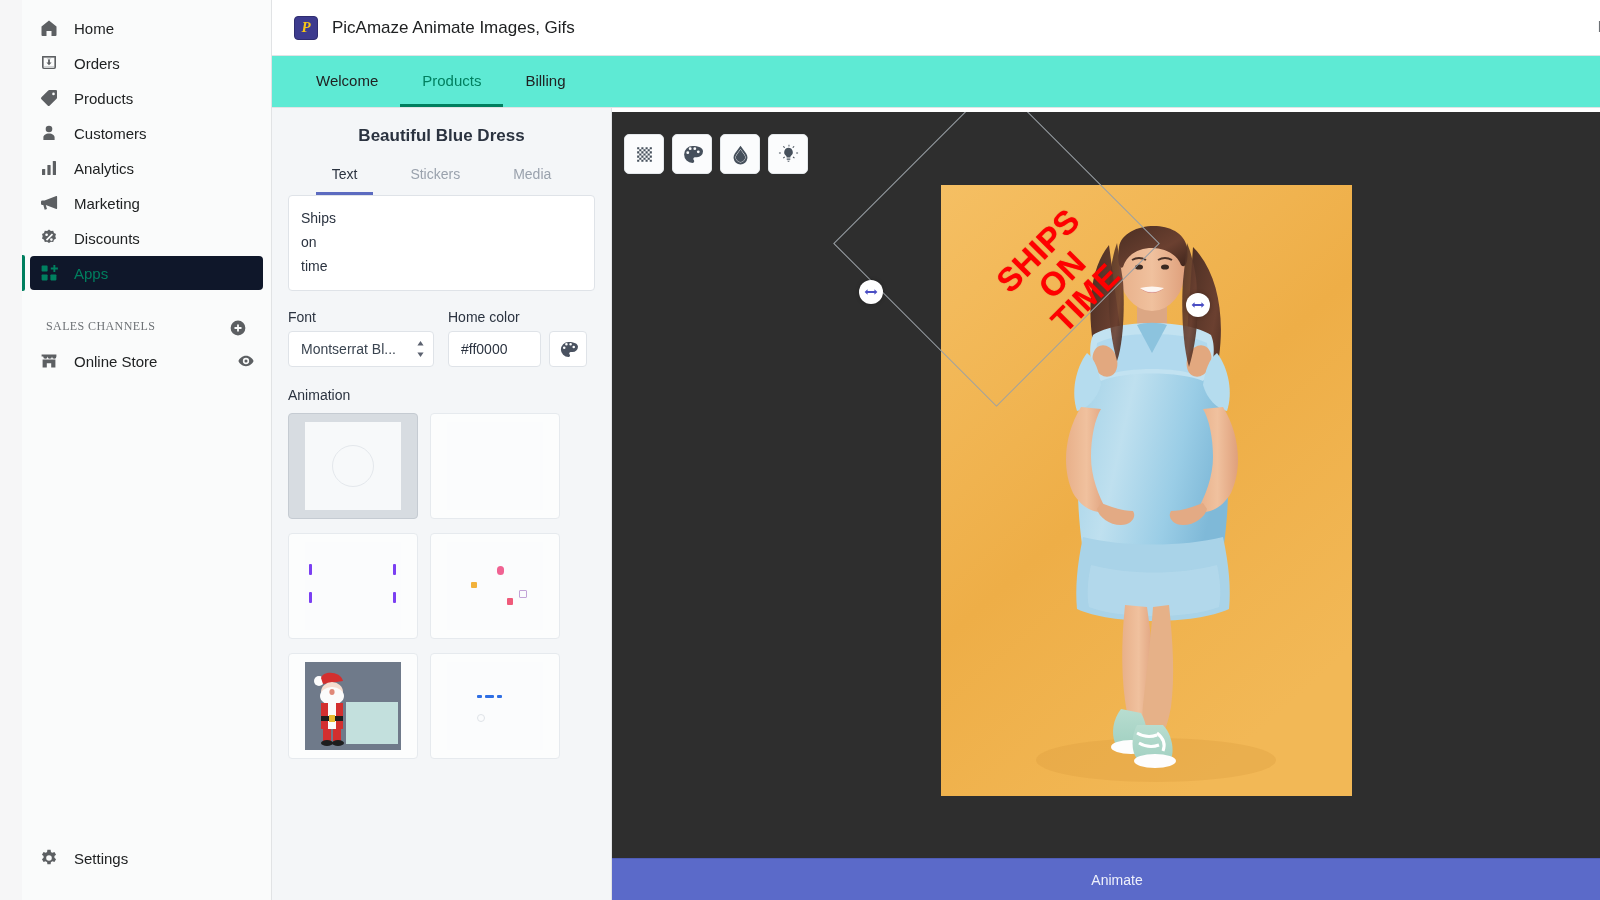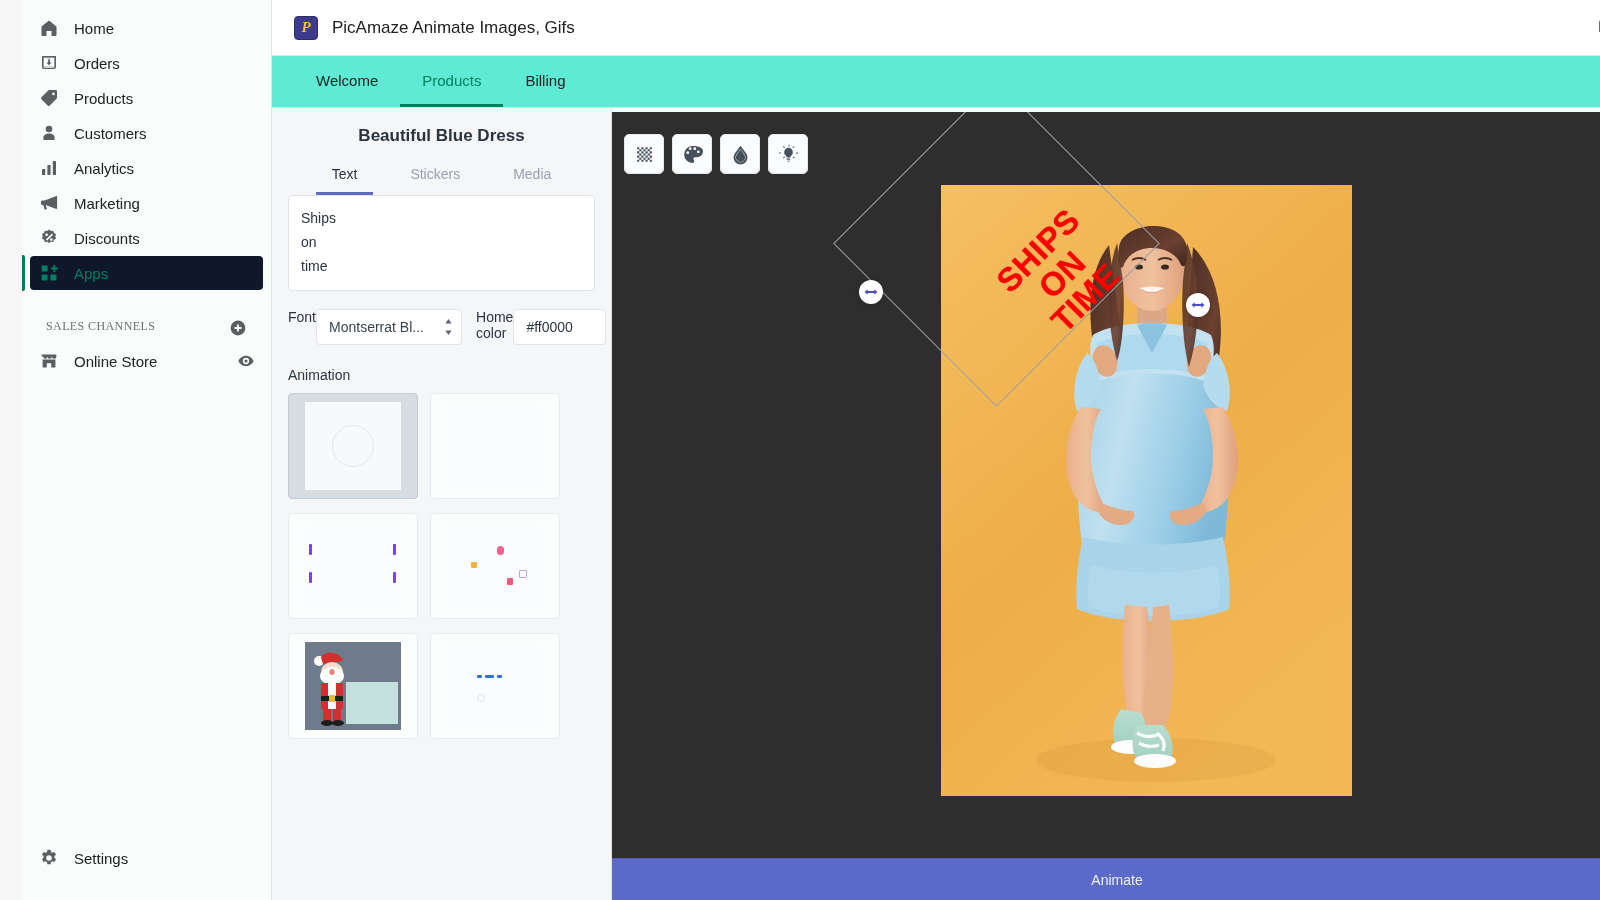--- a/index.html
+++ b/index.html
@@ -105,21 +105,21 @@
   }
   .etab.active { color: #2b3340; border-bottom-color: #5c6bc0; }
 
   .text-area {
     width: 100%; height: 96px; background: #fff; border: 1px solid #dfe3e8;
     border-radius: 4px; padding: 10px 12px; font-size: 14px;
     color: #2b3340; line-height: 1.72; resize: none;
     font-family: "Liberation Sans", sans-serif; outline: none;
   }
   .field-row { display: flex; gap: 14px; margin-top: 14px; }
-  .field { display: flex; flex-direction: row; }
+  .field { display: flex; flex-direction: column; }
   .field-label { font-size: 14px; color: #2b3340; margin-bottom: 6px; }
   .select-wrap { position: relative; width: 146px; }
   .select-box {
     width: 146px; height: 36px; background: #fff; border: 1px solid #dfe3e8;
     border-radius: 4px; font-size: 14px; color: #3a4450; padding: 0 26px 0 12px;
     display: flex; align-items: center; cursor: pointer; white-space: nowrap;
     overflow: hidden;
   }
   .stepper { position: absolute; right: 9px; top: 9px; width: 9px; height: 18px;
     color: #5c6270; pointer-events: none; }

